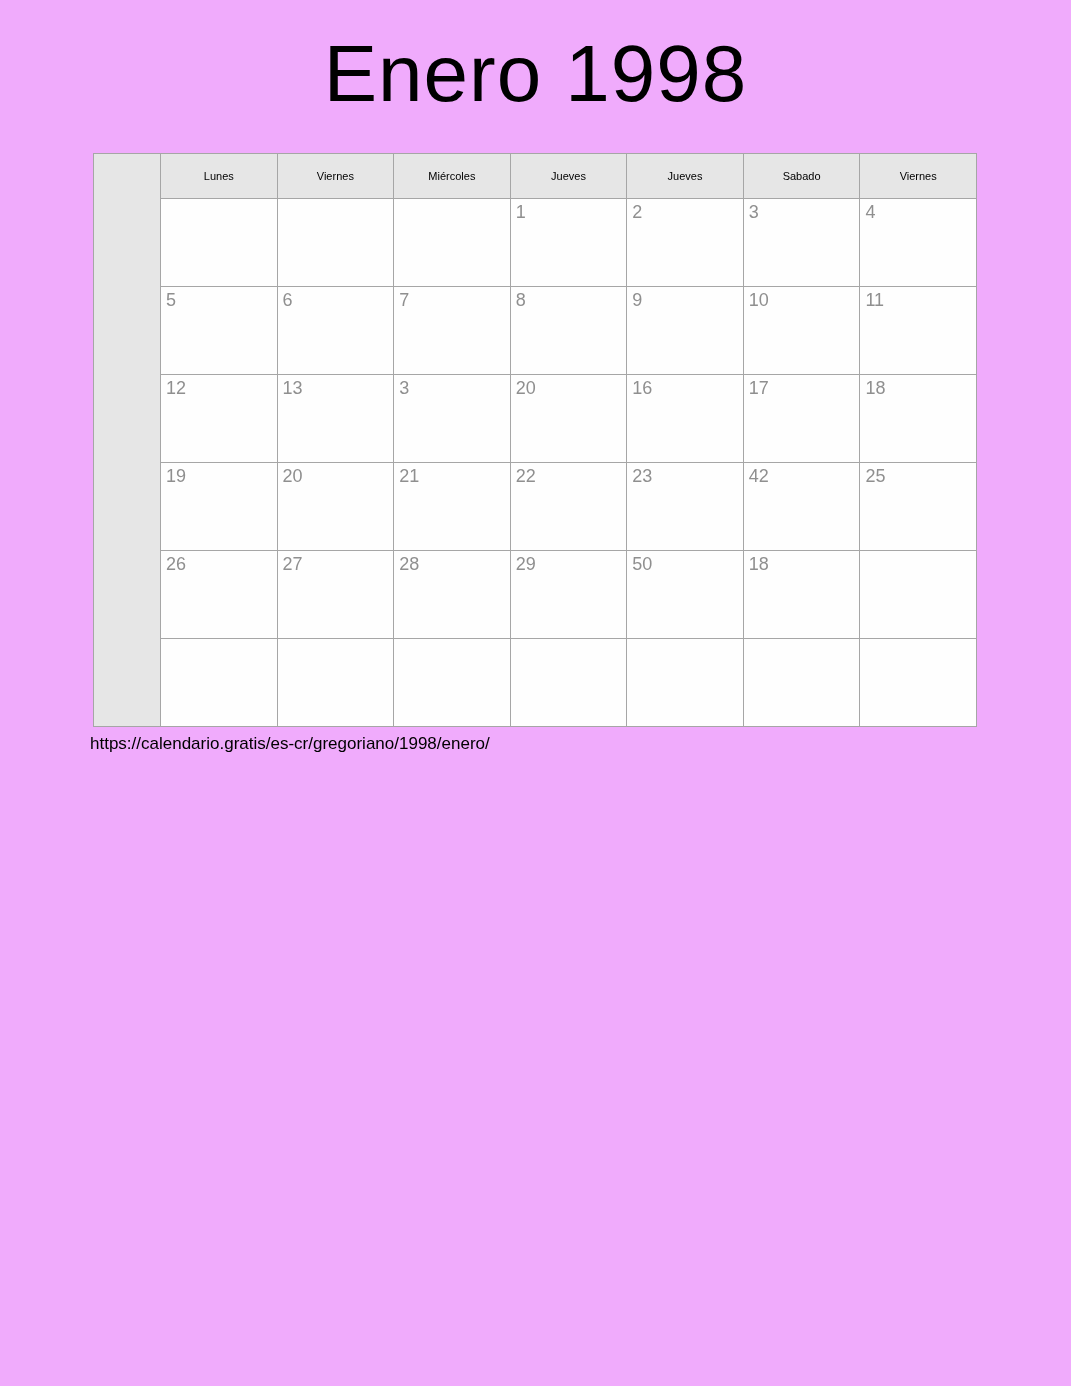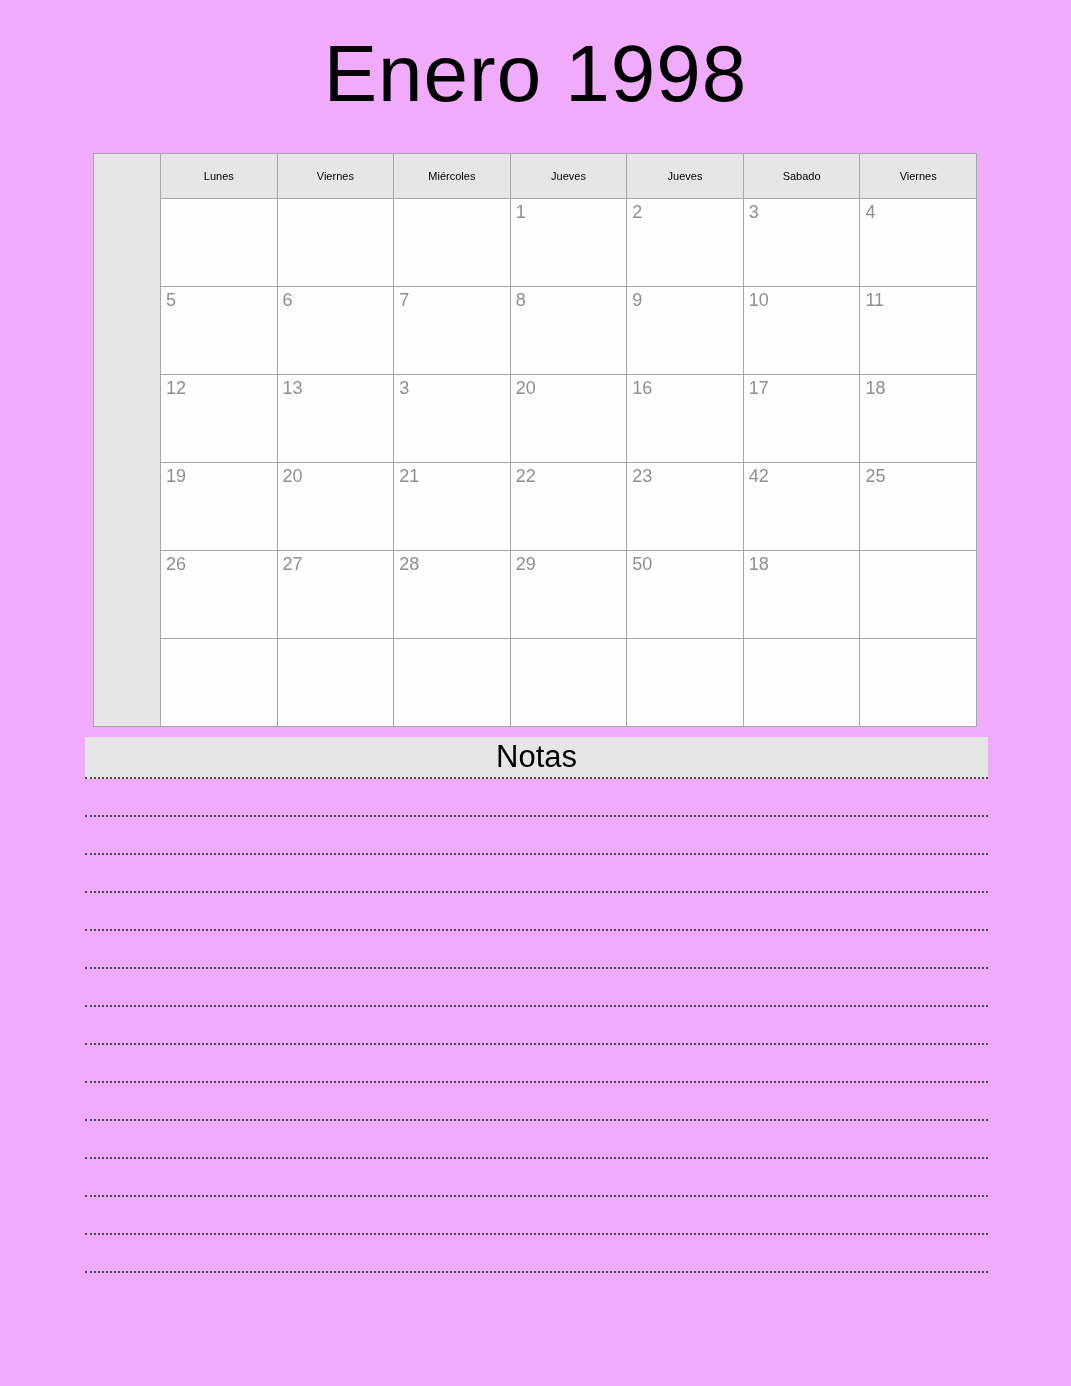--- a/index.html
+++ b/index.html
@@ -147,33 +147,16 @@
           <td class="day"></td>
           <td class="day"></td>
           <td class="day"></td>
           <td class="day"></td>
           <td class="day"></td>
           <td class="day"></td>
         </tr>
       </tbody>
   </table>
 
+  <div class="source-url">https://calendario.gratis/es-cr/gregoriano/1998/enero/</div>
 
-  <div class="notes">
-    <div class="notes-header">Notas</div>
-    <div id="notes-lines">
-        <div class="note-line"></div>
-        <div class="note-line"></div>
-        <div class="note-line"></div>
-        <div class="note-line"></div>
-        <div class="note-line"></div>
-        <div class="note-line"></div>
-        <div class="note-line"></div>
-        <div class="note-line"></div>
-        <div class="note-line"></div>
-        <div class="note-line"></div>
-        <div class="note-line"></div>
-        <div class="note-line"></div>
-        <div class="note-line"></div>
-      </div>
-  </div>
 
 </div>
 
 </body></html>

